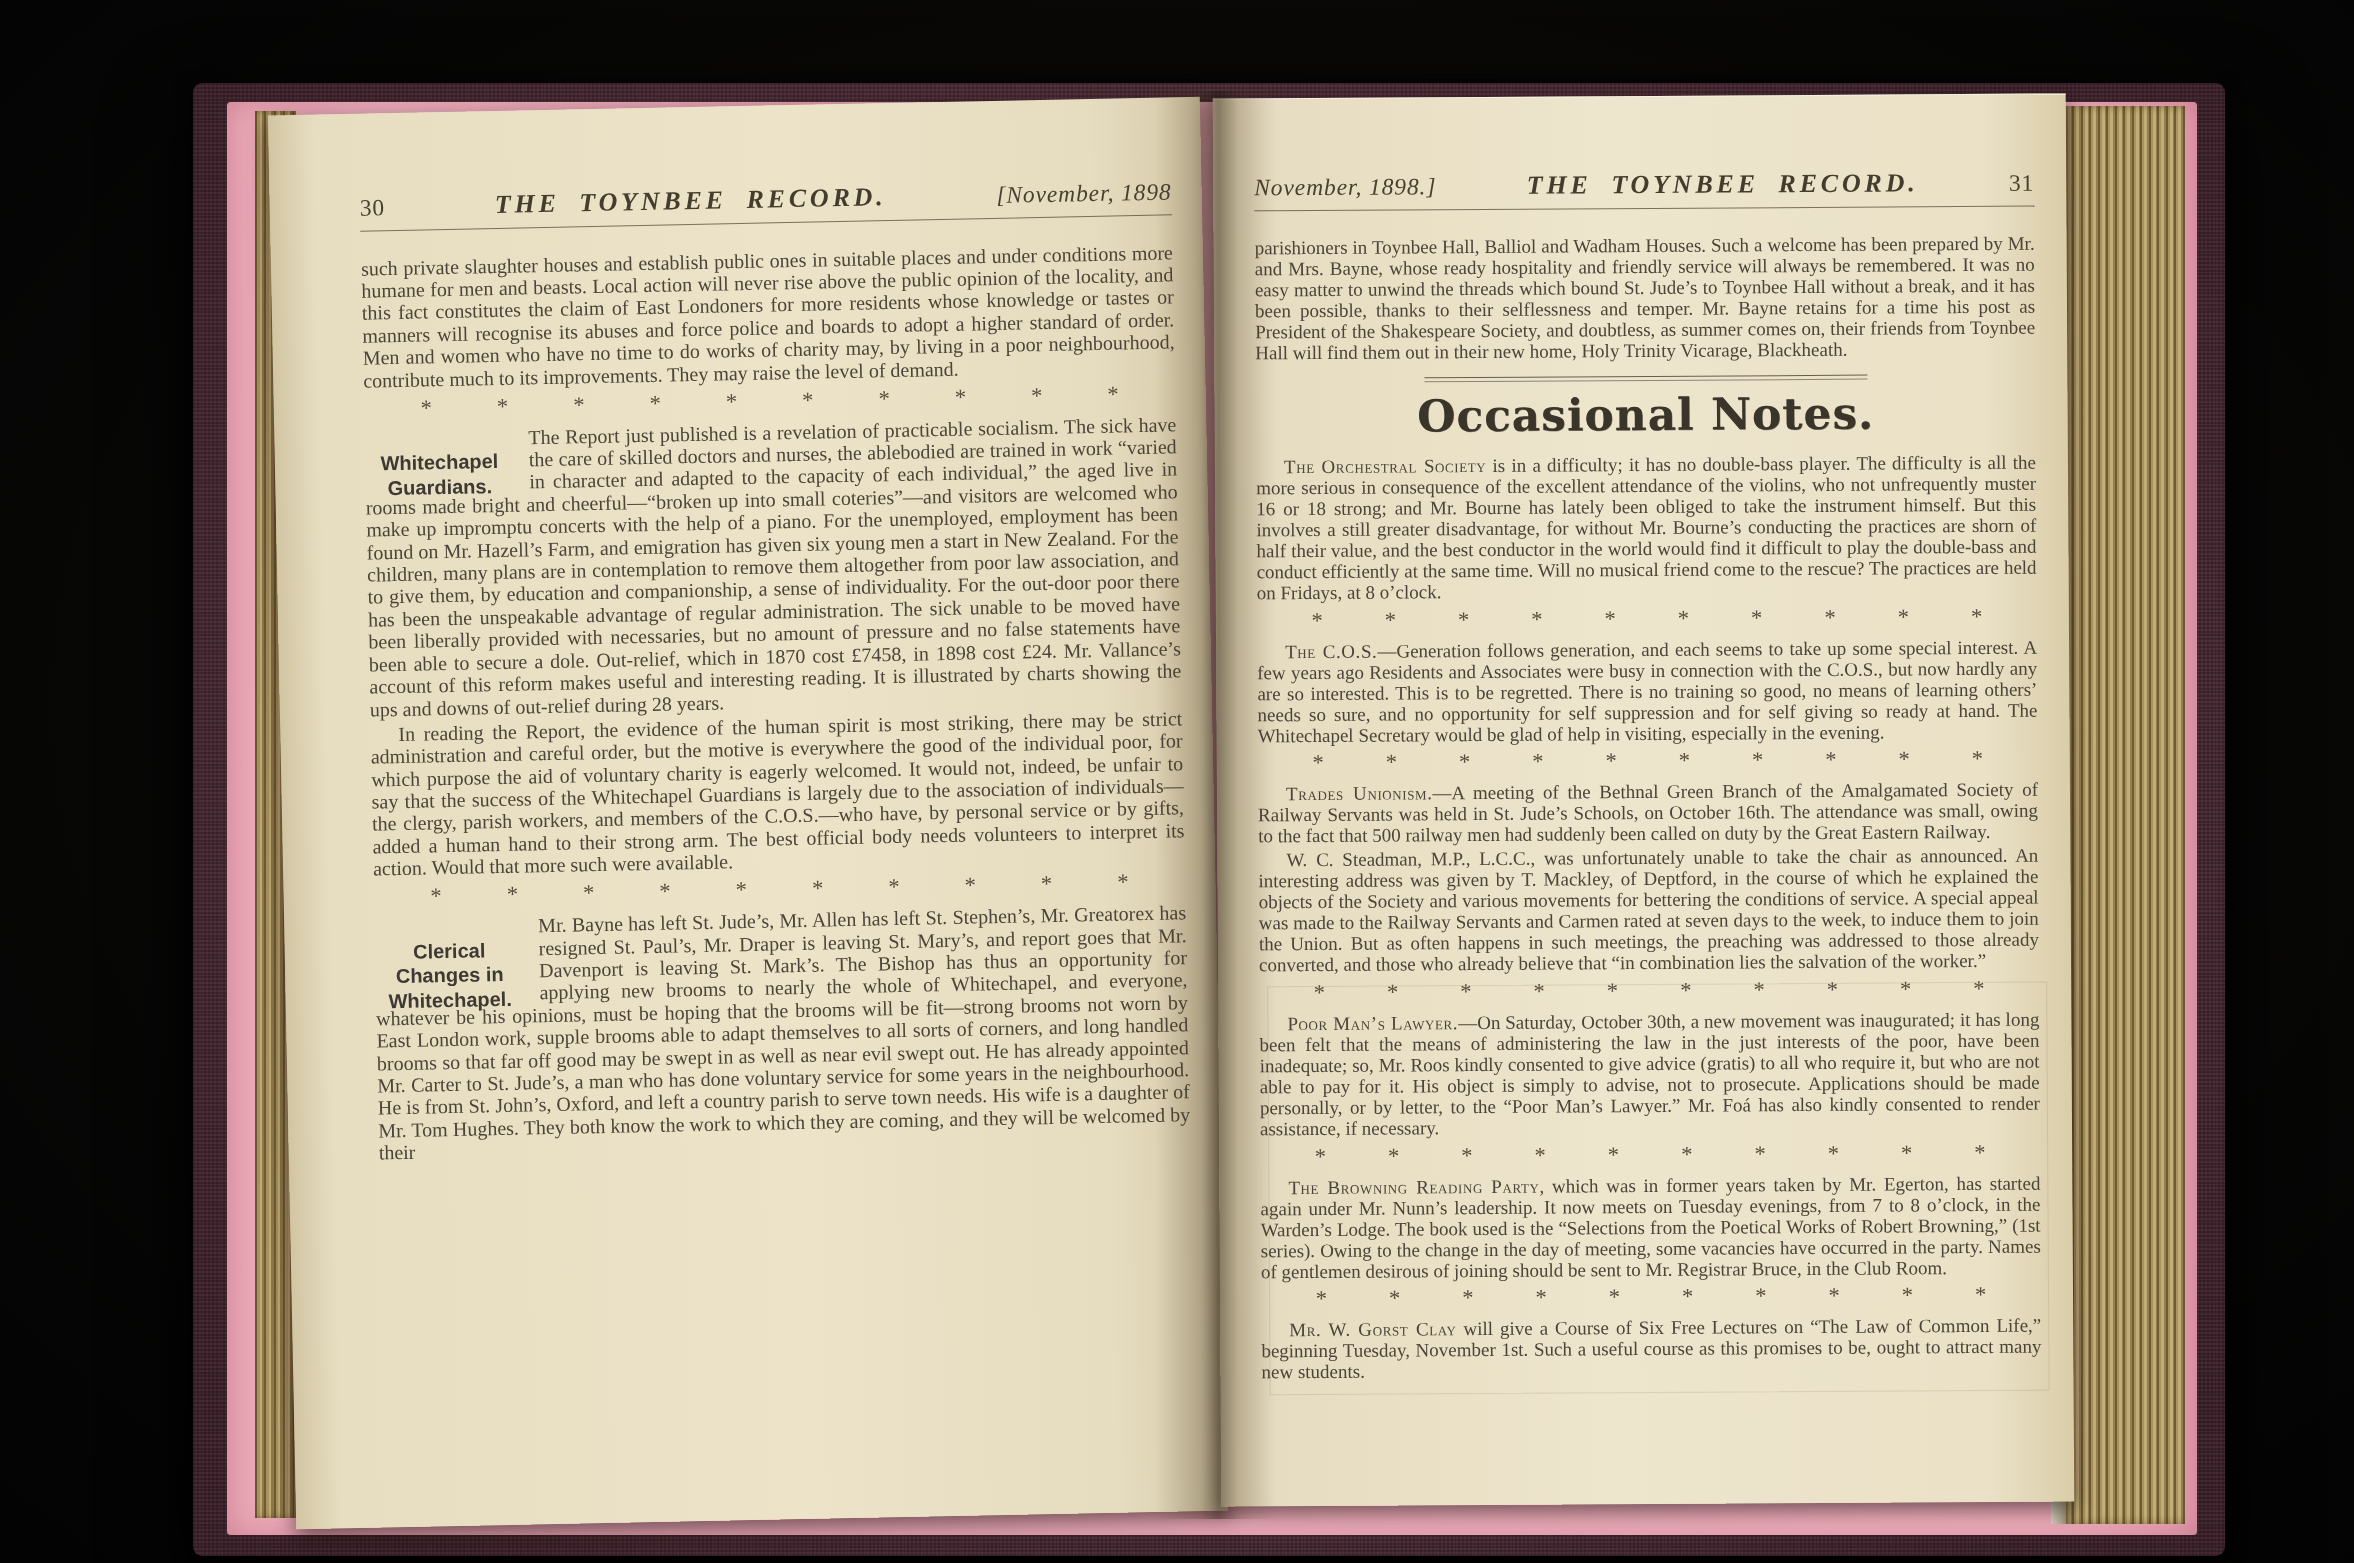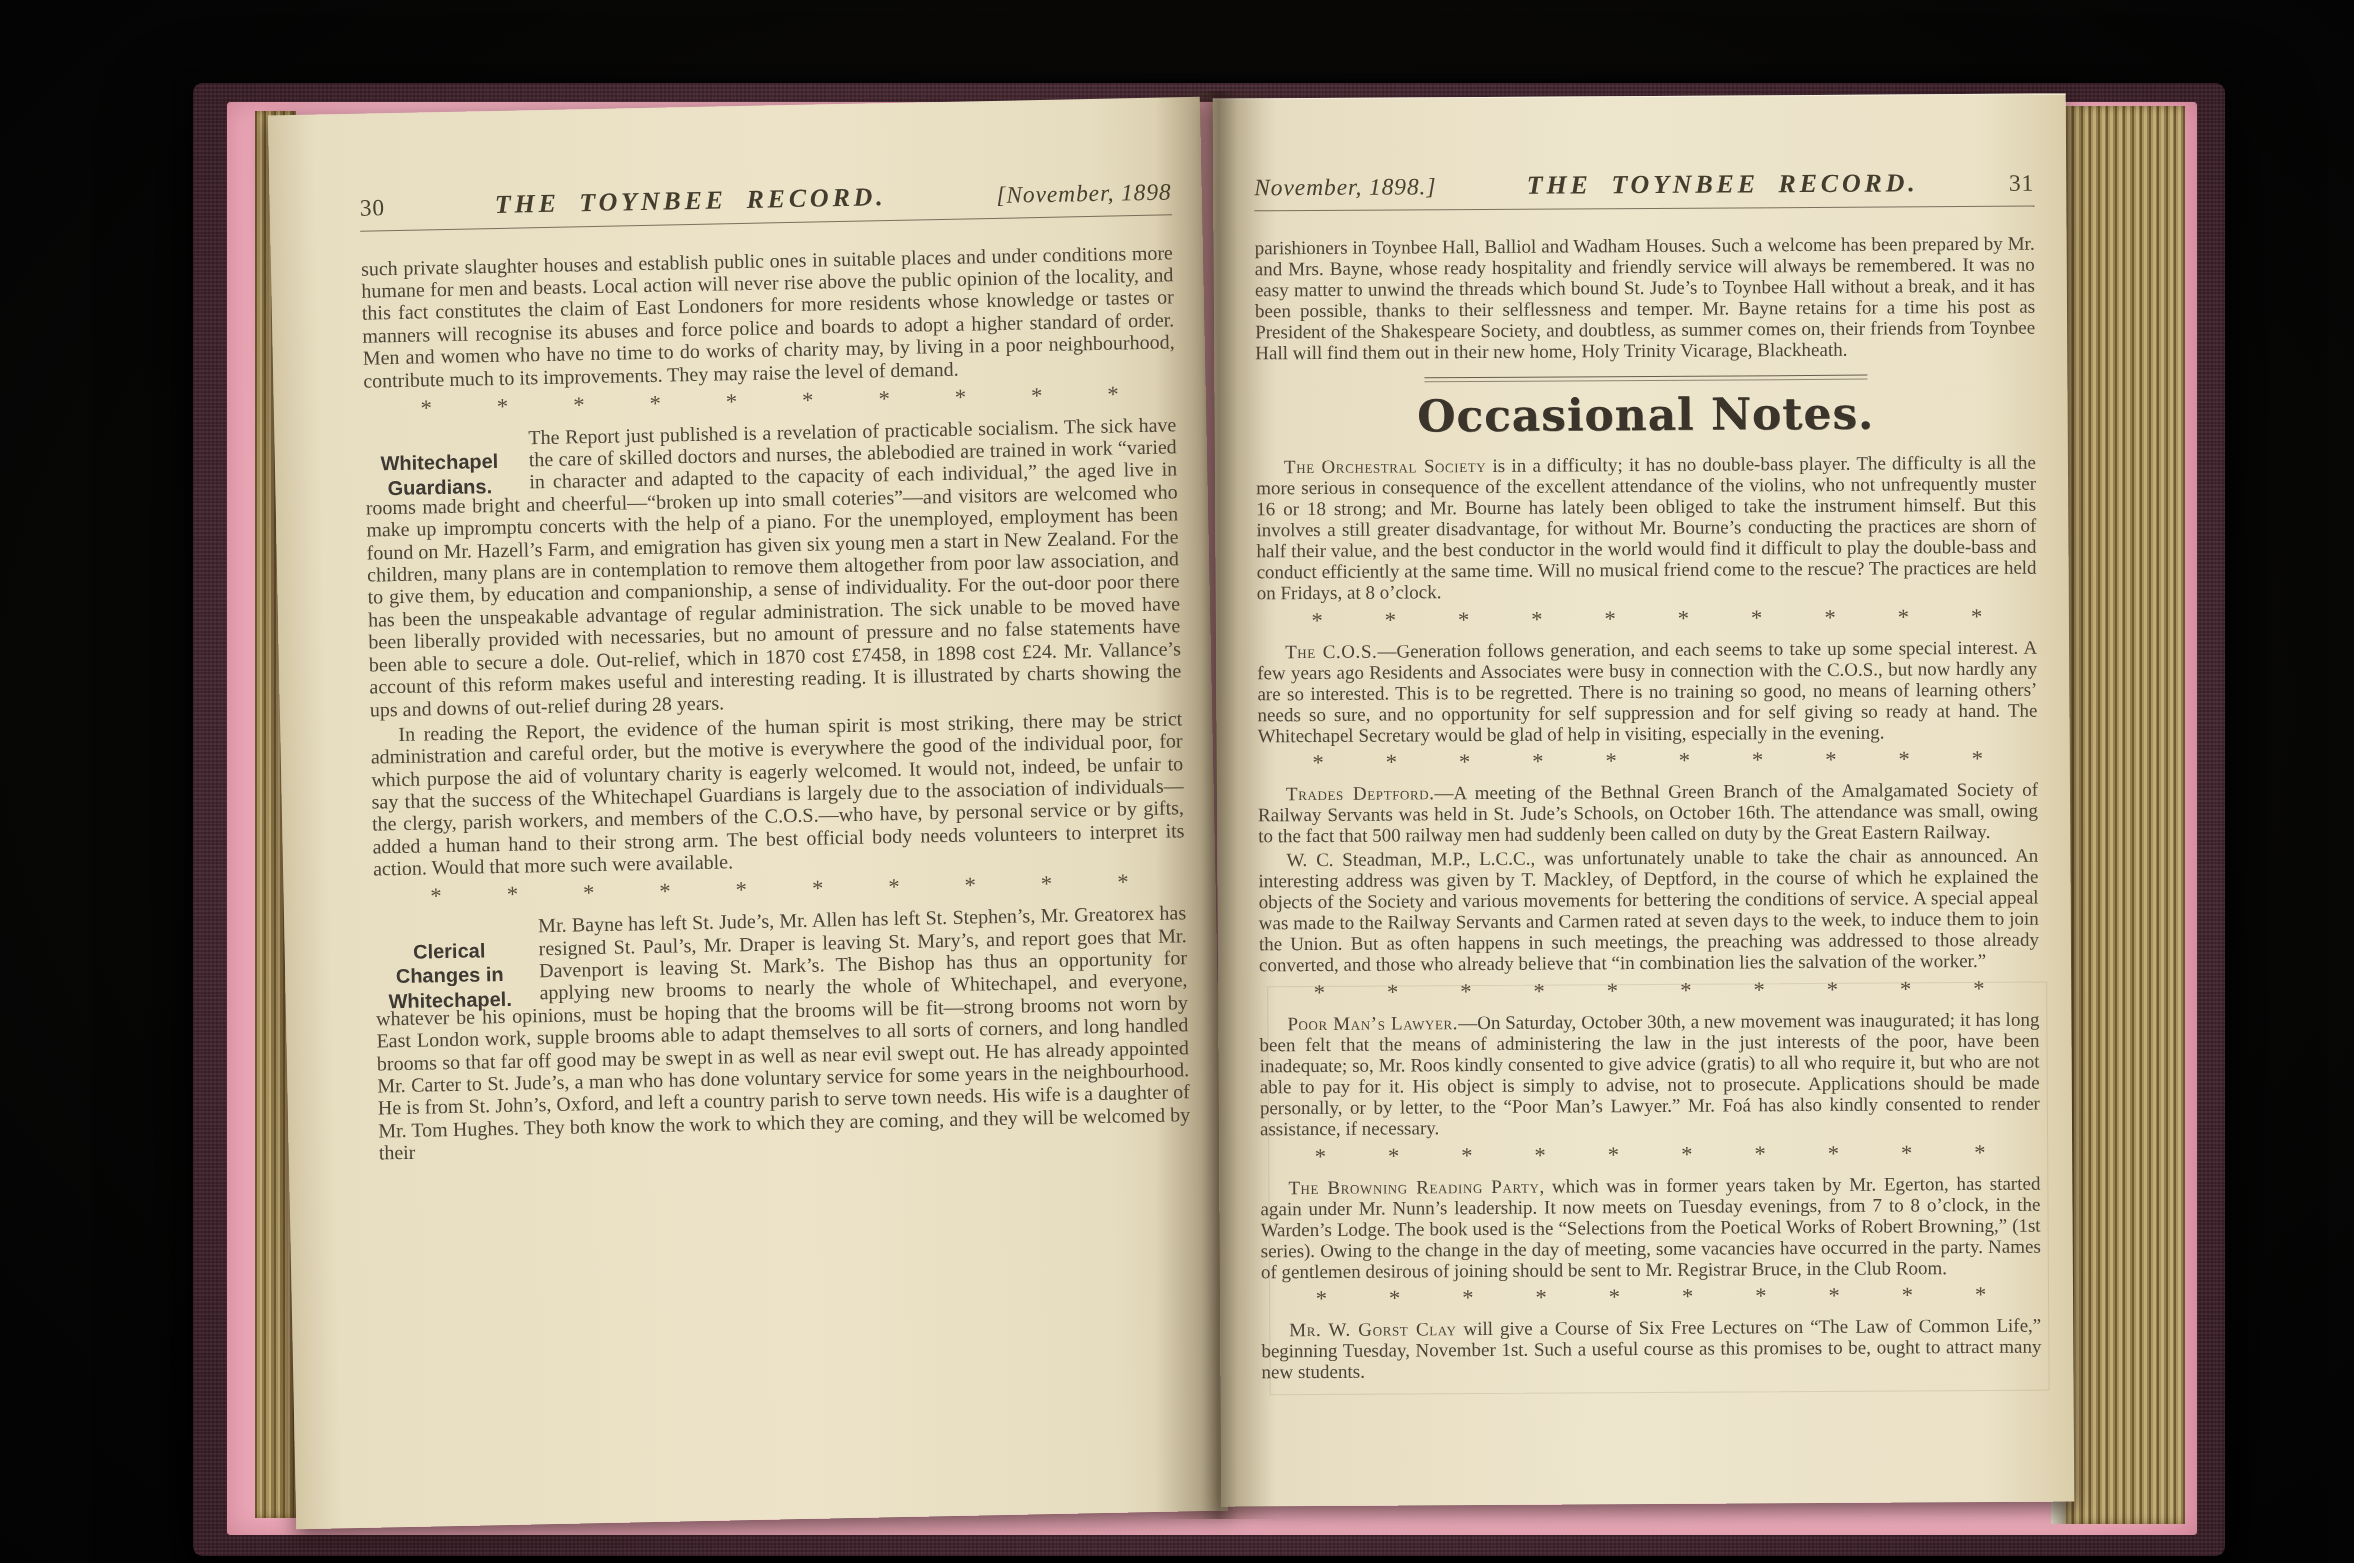--- a/index.html
+++ b/index.html
@@ -152,21 +152,21 @@
                 <span class="star">*</span>
                 <span class="star">*</span>
                 <span class="star">*</span>
                 <span class="star">*</span>
                 <span class="star">*</span>
                 <span class="star">*</span>
                 <span class="star">*</span>
                 <span class="star">*</span>
                 <span class="star">*</span>
               </div>
-              <p class="para note-para"><span class="lead">Trades Deptford.</span>—A meeting of the Bethnal Green Branch of the Amalgamated Society of Railway Servants was held in St. Jude’s Schools, on October 16th.  The attendance was small, owing to the fact that 500 railway men had suddenly been called on duty by the Great Eastern Railway.</p>
+              <p class="para note-para"><span class="lead">Trades Unionism.</span>—A meeting of the Bethnal Green Branch of the Amalgamated Society of Railway Servants was held in St. Jude’s Schools, on October 16th.  The attendance was small, owing to the fact that 500 railway men had suddenly been called on duty by the Great Eastern Railway.</p>
               <p class="para indent">W. C. Steadman, M.P., L.C.C., was unfortunately unable to take the chair as announced.  An interesting address was given by T. Mackley, of Deptford, in the course of which he explained the objects of the Society and various movements for bettering the conditions of service.  A special appeal was made to the Railway Servants and Carmen rated at seven days to the week, to induce them to join the Union.  But as often happens in such meetings, the preaching was addressed to those already converted, and those who already believe that “in combination lies the salvation of the worker.”</p>
               <div class="stars">
                 <span class="star">*</span>
                 <span class="star">*</span>
                 <span class="star">*</span>
                 <span class="star">*</span>
                 <span class="star">*</span>
                 <span class="star">*</span>
                 <span class="star">*</span>
                 <span class="star">*</span>

